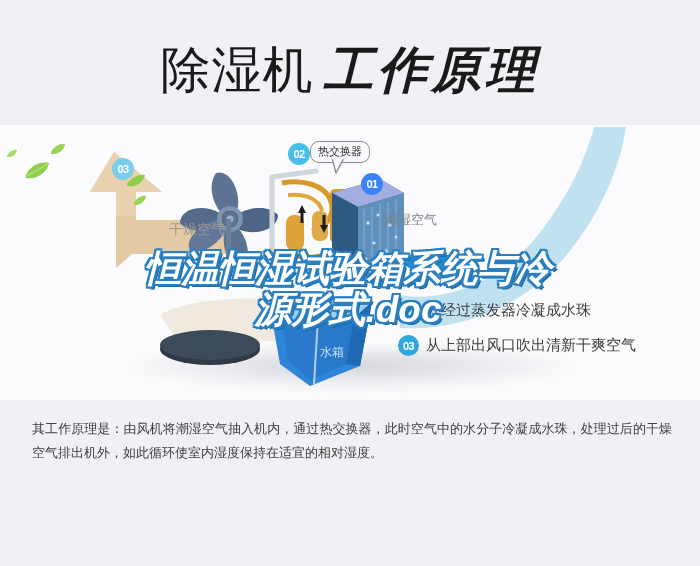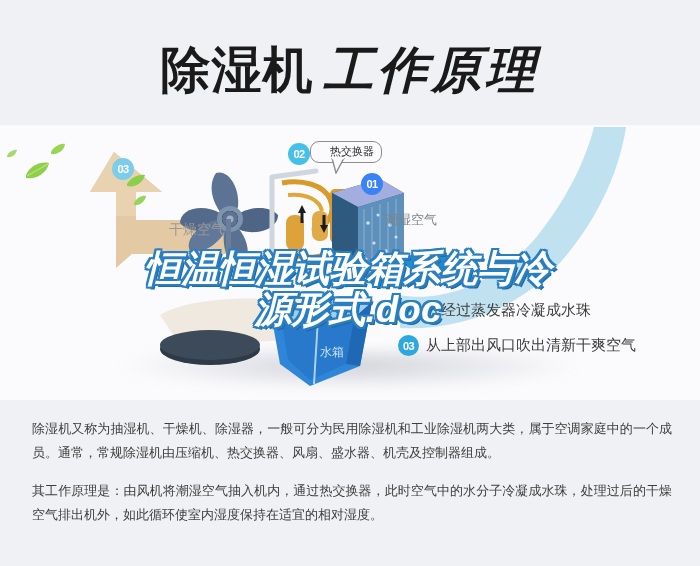--- a/index.html
+++ b/index.html
@@ -28,21 +28,21 @@
   }
   .title-text {
     font-size: 50px;
     font-weight: bold;
     color: #1a1a1a;
     letter-spacing: 1px;
     white-space: nowrap;
     line-height: 1;
   }
   .title-text .t-light {
-    font-weight: bold;
+    font-weight: normal;
   }
   .title-text .t-heavy {
     font-weight: bold;
     margin-left: 10px;
     letter-spacing: 4px;
     font-style: italic;
   }
 
   
   .diagram {
@@ -153,21 +153,21 @@
   }
   .badge-03-diagram { left: 112px; top: 33px; background: #7ccde9; }
   .badge-02-diagram { left: 288px; top: 18px; background: #46c0e8; }
   .badge-01-diagram { left: 361px; top: 48px; background: #3b82f6; color:#ffffff; }
 
   
   .callout {
     position: absolute;
     left: 310px;
     top: 16px;
-    padding: 2px 7px 3px 19px;
+    padding: 2px 7px 3px 7px;
     border: 1.4px solid #8d8d92;
     border-radius: 9px;
     background: #fbfbfd;
     font-size: 11px;
     color: #2c2c30;
     white-space: nowrap;
   }
   .callout-tail {
     position: absolute;
     left: 331px;
@@ -389,15 +389,14 @@
     </div>
   </div>
 </div>
 
 <div class="watermark">
   <div>恒温恒湿试验箱系统与冷</div>
   <div>源形式.doc</div>
 </div>
 
 <div class="body-text">
-  <p>除湿机又称为抽湿机、干燥机、除湿器，一般可分为民用除湿机和工业除湿机两大类，属于空调家庭中的一个成员。通常，常规除湿机由压缩机、热交换器、风扇、盛水器、机壳及控制器组成。</p>
   <p>其工作原理是：由风机将潮湿空气抽入机内，通过热交换器，此时空气中的水分子冷凝成水珠，处理过后的干燥空气排出机外，如此循环使室内湿度保持在适宜的相对湿度。</p>
 </div>
 
 </body></html>

